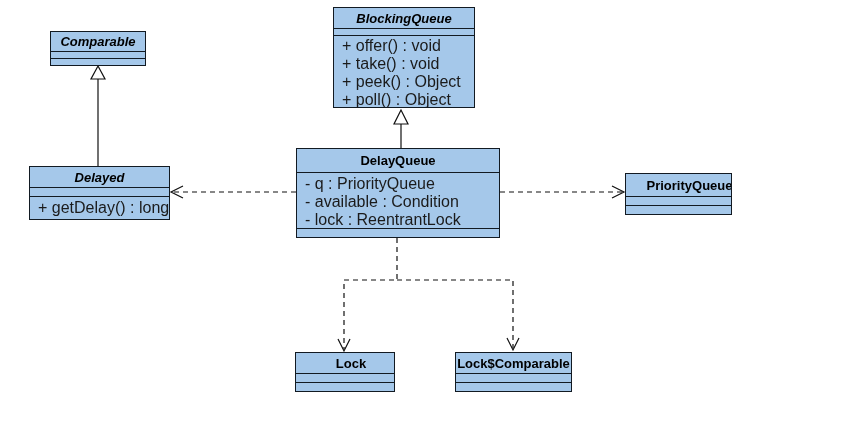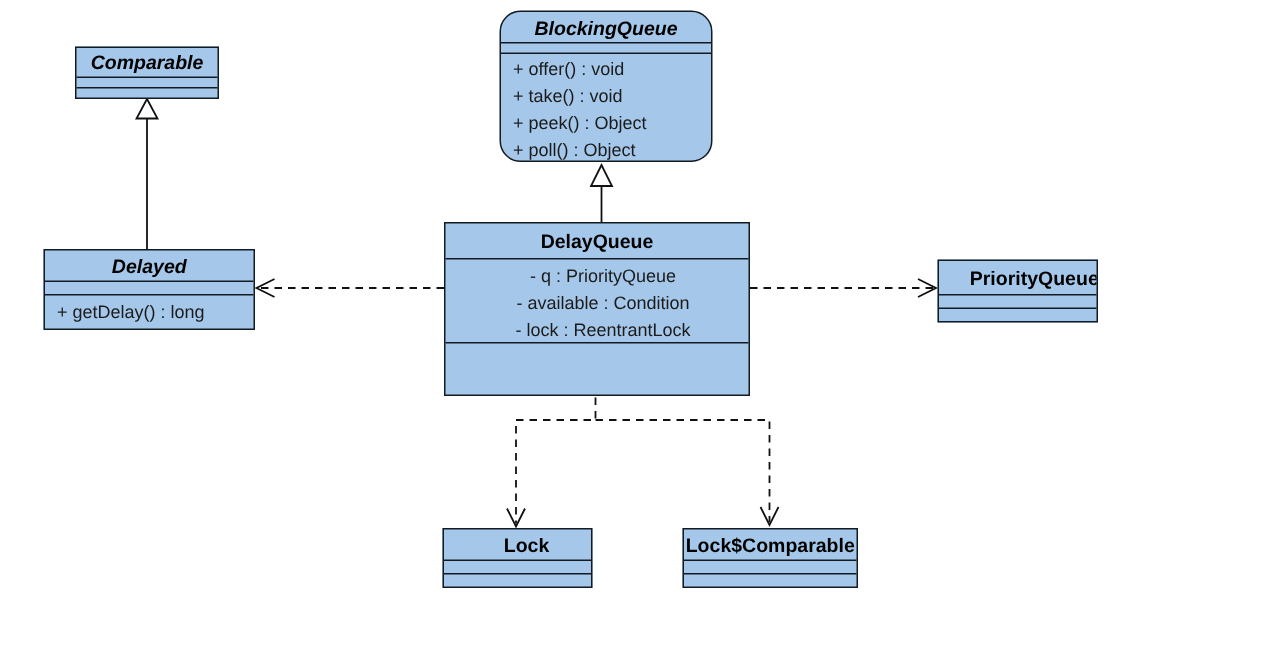--- a/index.html
+++ b/index.html
@@ -36,21 +36,21 @@
     white-space: nowrap;
     overflow: hidden;
   }
   .uml-title.italic { font-style: italic; }
   .compartment {
     border-top: 1px solid #121a22;
     box-sizing: border-box;
     overflow: hidden;
   }
   .member {
-    font-size: 12px;
+    font-size: 16px;
     color: #1b1b1b;
     line-height: 18px;
     padding-left: 8px;
     white-space: nowrap;
   }
   .member.single {
     display: flex;
     align-items: center;
     height: 100%;
   }
@@ -92,40 +92,40 @@
       <polyline points="507,338 513,350 519,338" fill="none" stroke="#111111" stroke-width="1.2"></polyline>
     </g>
   </svg>
 
   <div class="uml-class" style="left:50px; top:31px; width:96px; height:35px;">
     <div class="uml-title italic" style="height:19px;">Comparable</div>
     <div class="compartment" style="height:7px;"></div>
     <div class="compartment" style="height:7px;"></div>
   </div>
 
-  <div class="uml-class" style="left:333px; top:7px; width:142px; height:101px;border-radius:14px;">
+  <div class="uml-class" style="left:333px; top:7px; width:142px; height:101px;">
     <div class="uml-title italic" style="height:20px;">BlockingQueue</div>
     <div class="compartment" style="height:7px;"></div>
     <div class="compartment" style="height:72px; padding-top:1px;">
       <div class="member">+ offer() : void</div>
       <div class="member">+ take() : void</div>
       <div class="member">+ peek() : Object</div>
       <div class="member">+ poll() : Object</div>
     </div>
   </div>
 
   <div class="uml-class" style="left:29px; top:166px; width:141px; height:54px;">
     <div class="uml-title italic" style="height:20px;">Delayed</div>
     <div class="compartment" style="height:9px;"></div>
     <div class="compartment" style="height:23px;">
       <div class="member single">+ getDelay() : long</div>
     </div>
   </div>
 
-  <div class="uml-class" style="left:296px; top:148px; width:204px; height:116px;text-align:center;">
+  <div class="uml-class" style="left:296px; top:148px; width:204px; height:90px;">
     <div class="uml-title" style="height:23px;">DelayQueue</div>
     <div class="compartment" style="height:56px; padding-top:2px;">
       <div class="member">- q : PriorityQueue</div>
       <div class="member">- available : Condition</div>
       <div class="member">- lock : ReentrantLock</div>
     </div>
     <div class="compartment" style="height:9px;"></div>
   </div>
 
   <div class="uml-class" style="left:625px; top:173px; width:107px; height:42px;">

